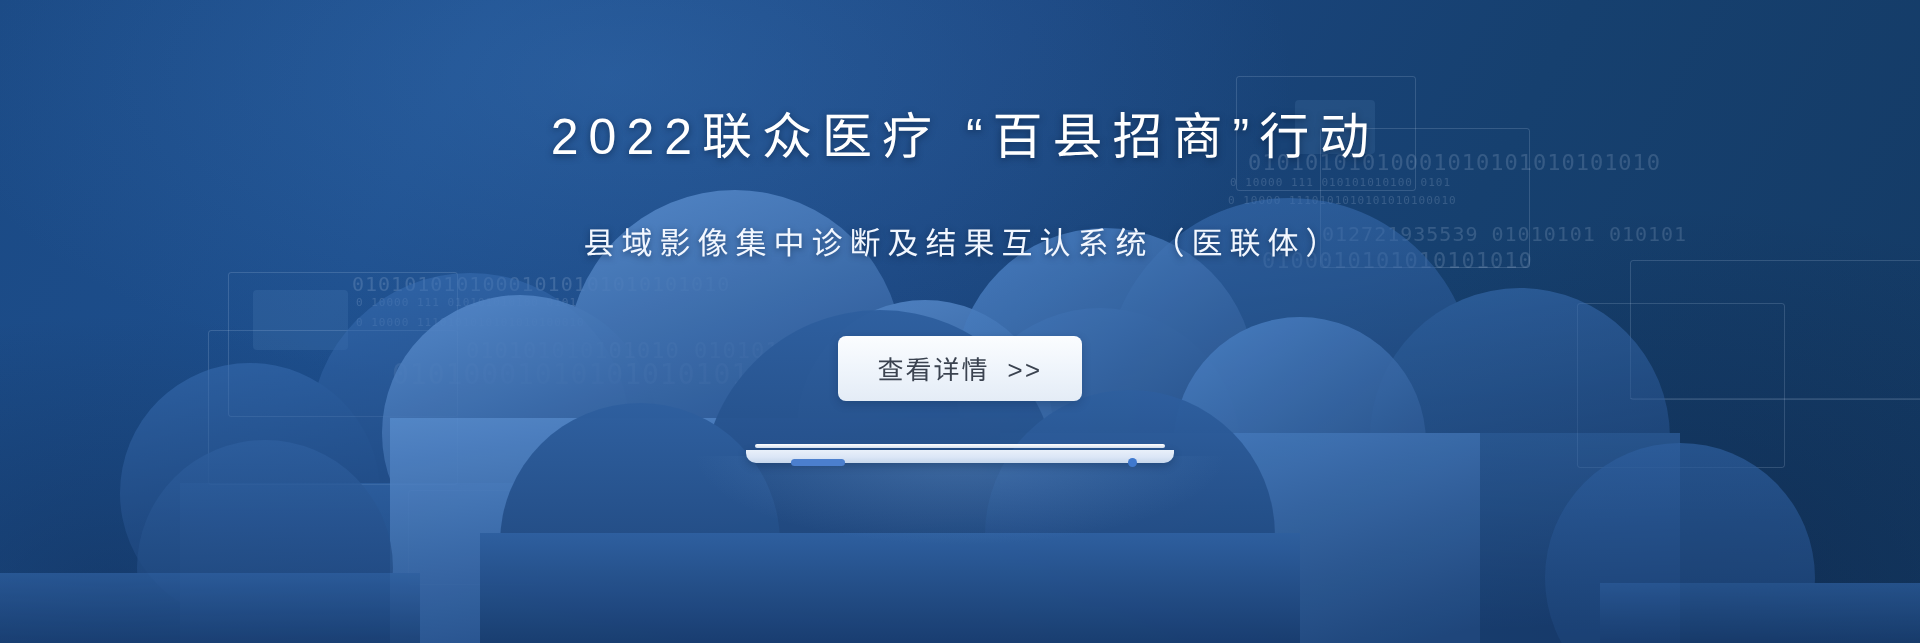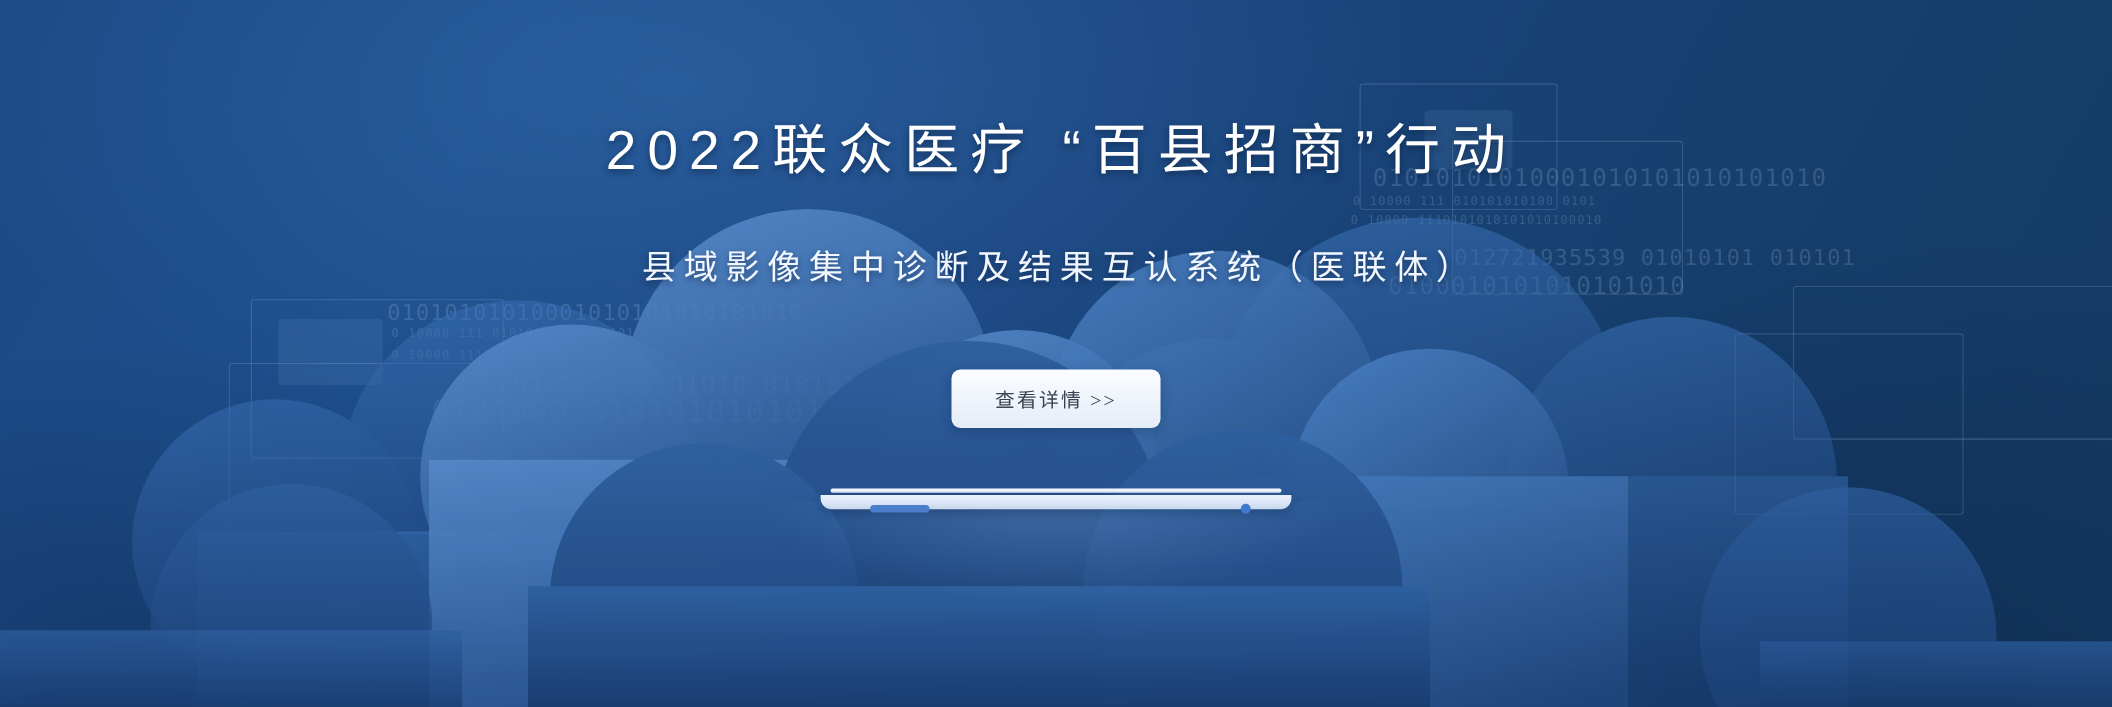--- a/index.html
+++ b/index.html
@@ -110,23 +110,23 @@
     margin-top: 52px;
   }
 
   .cta {
     display: inline-block;
     padding: 13px 40px 14px;
     border: none;
     border-radius: 8px;
     background: linear-gradient(180deg, #fbfdff 0%, #eef4fb 55%, #e4ecf6 100%);
     color: #3b4350;
-    font-size: 18px;
+    font-size: 26px;
     letter-spacing: 2px;
-    font-family: Liberation Serif, serif;
+    font-family: Liberation Mono, monospace;
     cursor: pointer;
     box-shadow: 0 3px 10px rgba(5,22,48,.22);
     white-space: nowrap;
   }
 
   
   .device {
     position: absolute;
     left: 50%;
     transform: translateX(-50%);

